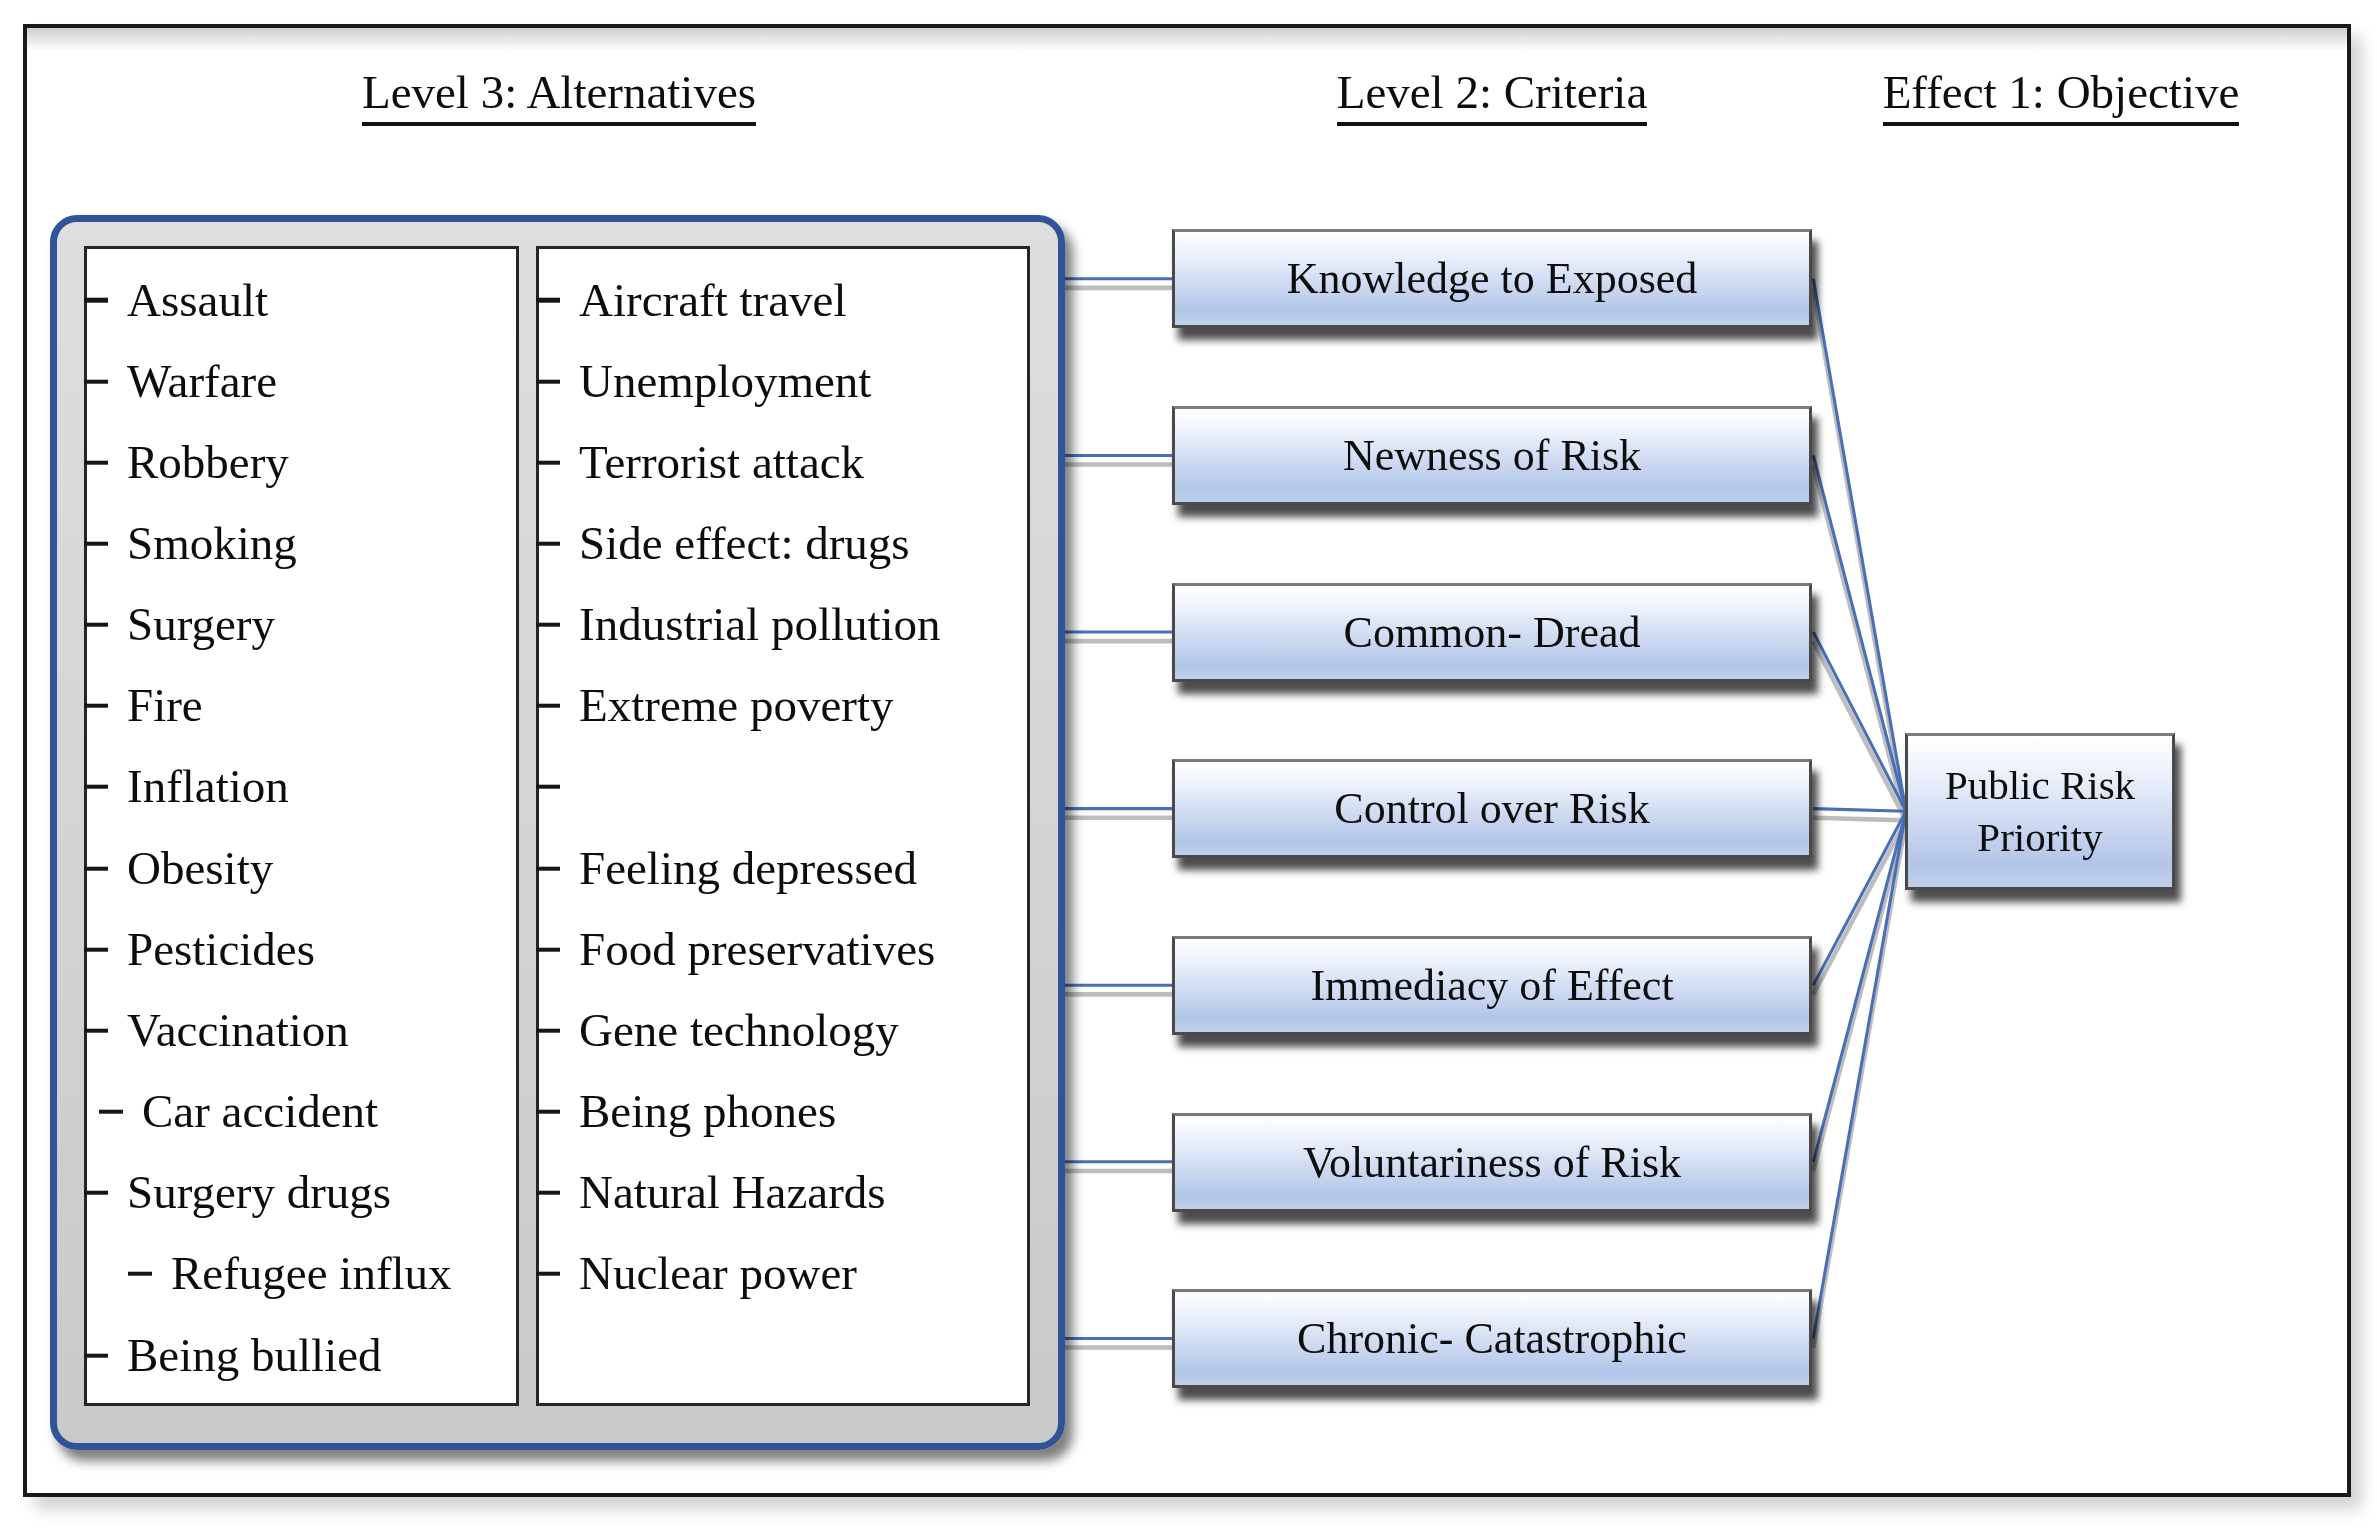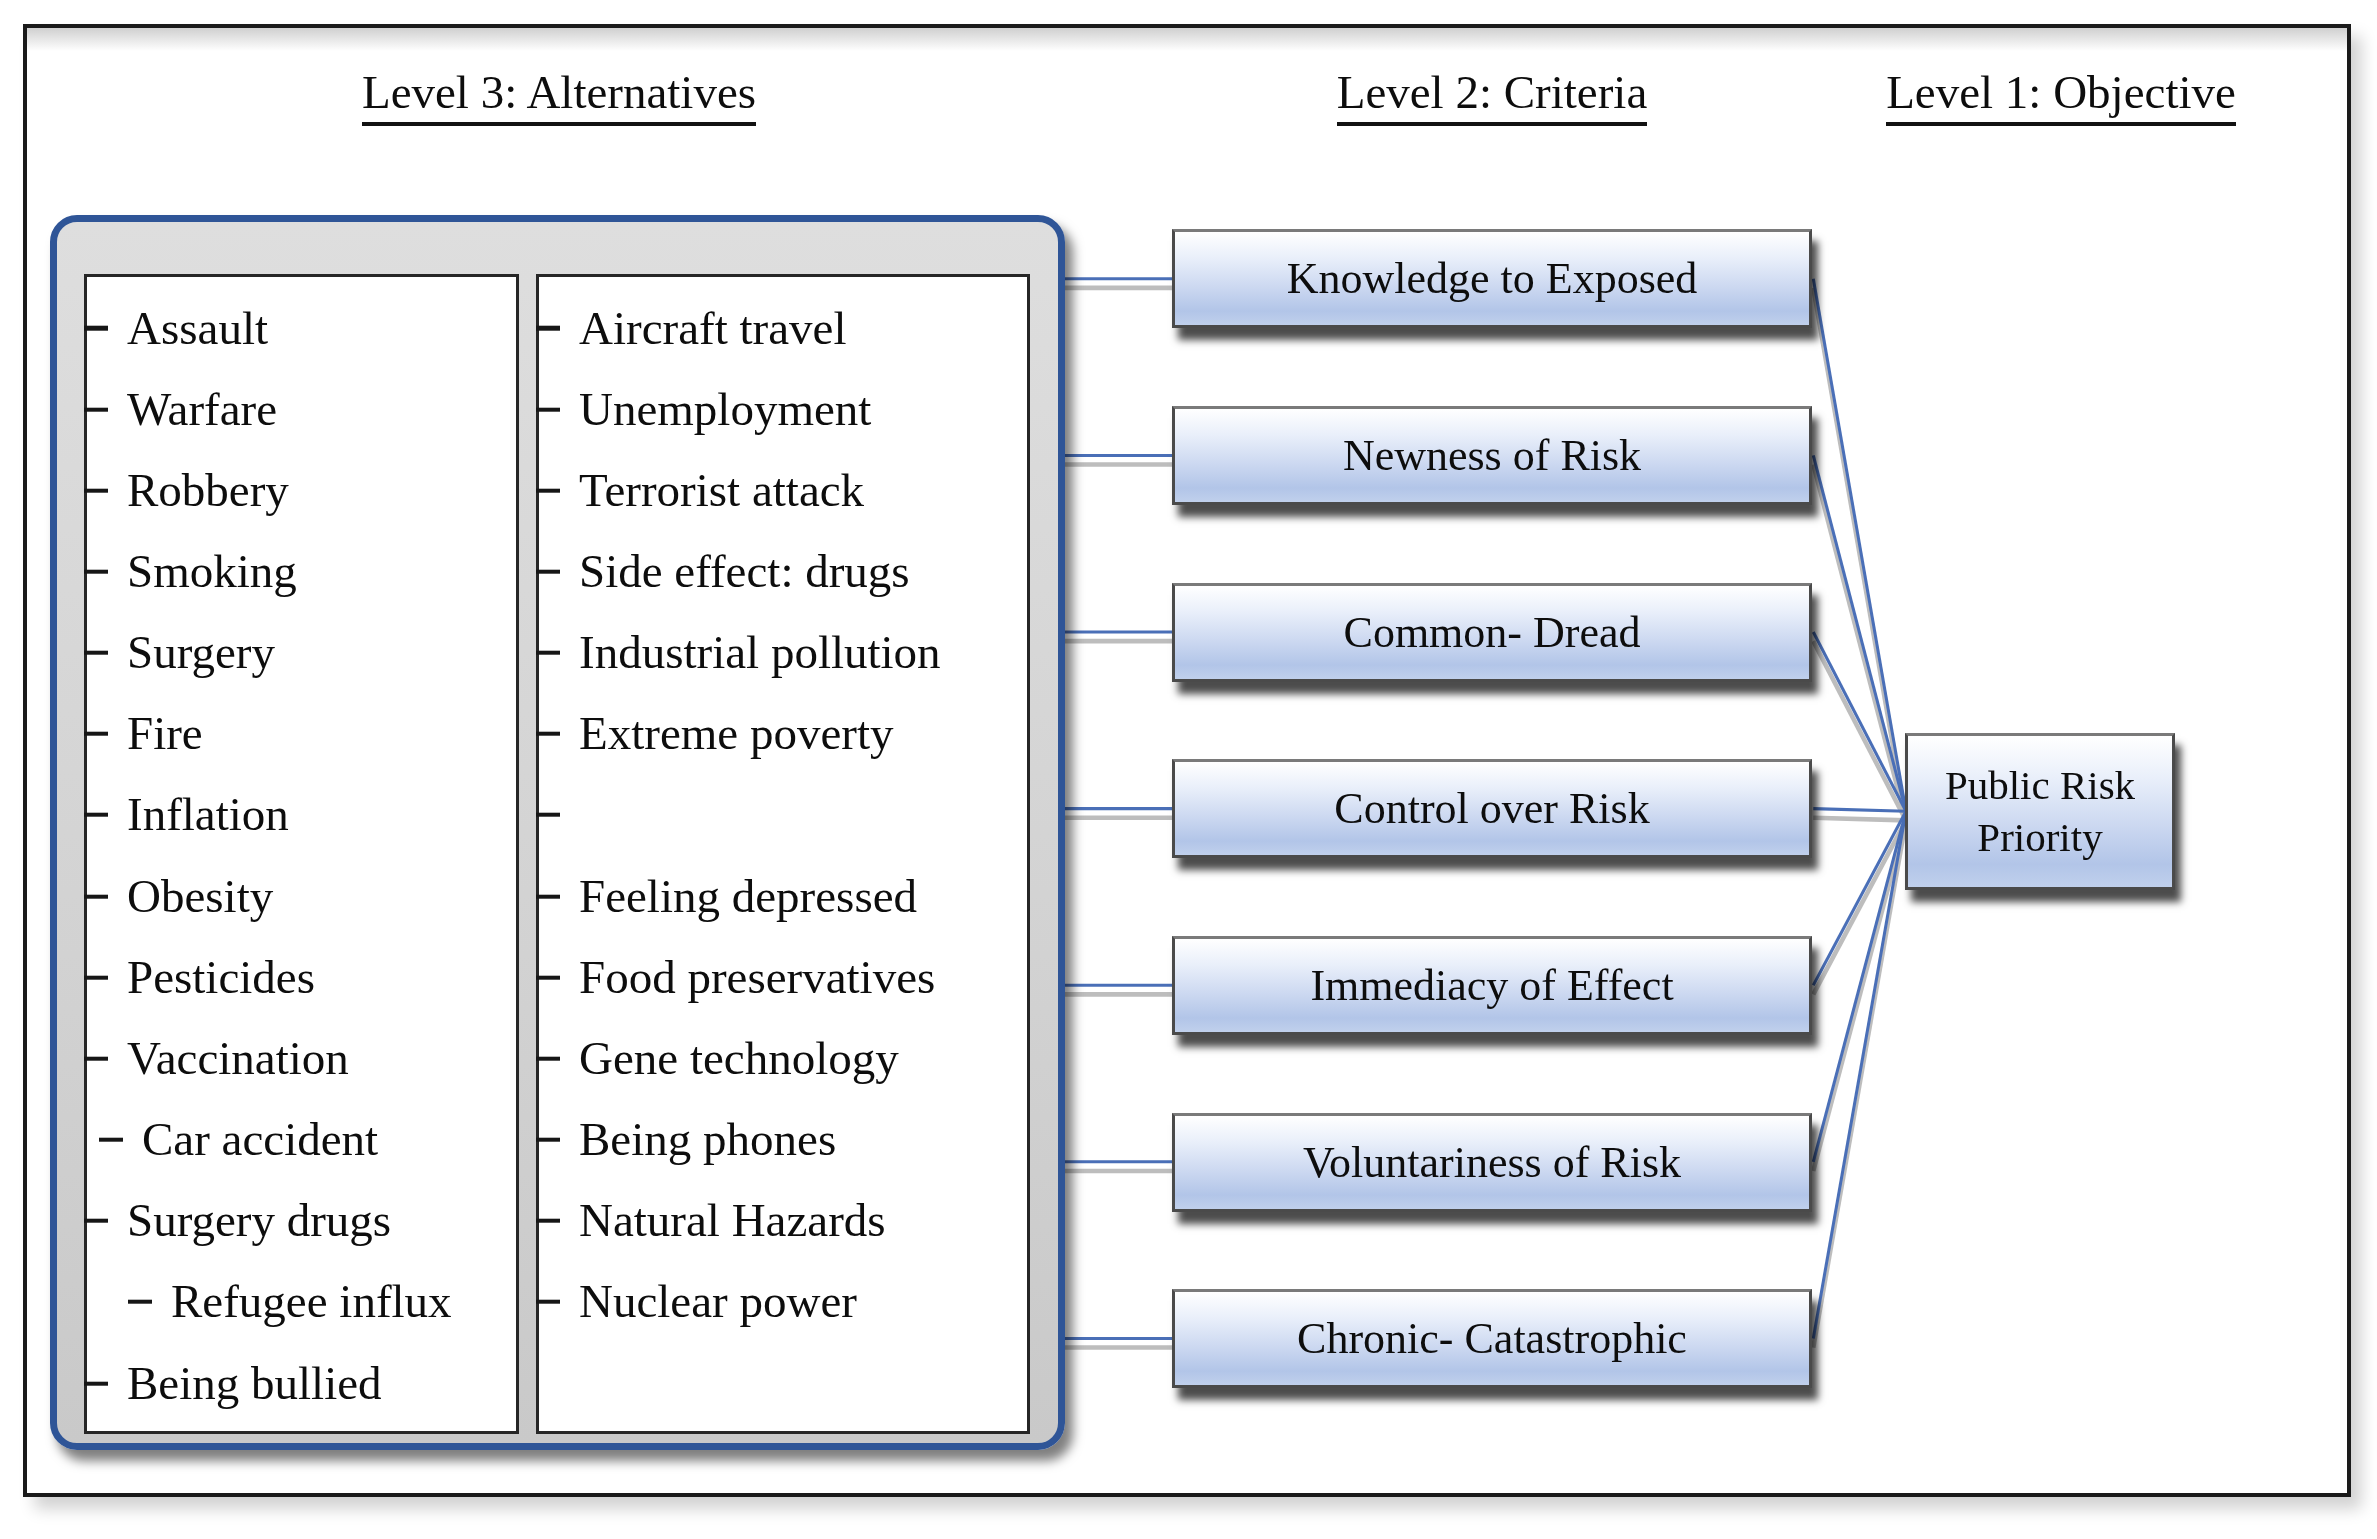--- a/index.html
+++ b/index.html
@@ -35,21 +35,21 @@
   .alt-container{
     position:absolute;left:50px;top:215px;width:1015px;height:1235px;
     box-sizing:border-box;border:7.6px solid var(--container-border,#2f5597);
     border-radius:27px;
     background:linear-gradient(180deg,#dedede 0%,#d2d2d2 60%,#c9c9c9 100%);
     box-shadow:7.6px 10.6px 10.6px rgba(0,0,0,0.5);
     z-index:2;
   }
   .alt-box{
     position:absolute;box-sizing:border-box;border:3px solid #262626;
-    background:#ffffff;top:274px;height:1160px;z-index:3;
+    background:#ffffff;top:246px;height:1160px;z-index:3;
   }
   .alt-box-1{left:84px;width:435px;}
   .alt-box-2{left:536px;width:494px;}
   .alt-item{
     position:absolute;left:0;right:0;height:49px;
     font-size:47px;line-height:49px;white-space:nowrap;
   }
   .alt-item .dash{
     position:absolute;left:-3px;top:50%;transform:translateY(-50%);
     width:24px;height:4.6px;background:#161616;
@@ -106,21 +106,21 @@
     <line x1="1398" y1="1297" x2="1547" y2="1297" stroke="#4a6fb7" stroke-width="4"></line>
     <line x1="2387" y1="1297" x2="2509" y2="1068" stroke="#4a6fb7" stroke-width="4"></line>
     <line x1="1398" y1="1529.5" x2="1547" y2="1529.5" stroke="#4a6fb7" stroke-width="4"></line>
     <line x1="2387" y1="1529.5" x2="2509" y2="1068" stroke="#4a6fb7" stroke-width="4"></line>
     <line x1="1398" y1="1762" x2="1547" y2="1762" stroke="#4a6fb7" stroke-width="4"></line>
     <line x1="2387" y1="1762" x2="2509" y2="1068" stroke="#4a6fb7" stroke-width="4"></line>
   </svg>
 
 <div class="title title-l3"><span>Level 3: Alternatives</span></div>
 <div class="title title-l2"><span>Level 2: Criteria</span></div>
-<div class="title title-l1"><span>Level 1: Objective</span></div>
+<div class="title title-l1"><span>Effect 1: Objective</span></div>
 
 <div class="alt-container"></div>
 <div class="alt-box alt-box-1" id="alt-col1">
     <div class="alt-item" style="top: 26.6px;"><span class="dash"></span><span class="lbl">Assault</span></div>
     <div class="alt-item" style="top: 108px;"><span class="dash"></span><span class="lbl">Warfare</span></div>
     <div class="alt-item" style="top: 189px;"><span class="dash"></span><span class="lbl">Robbery</span></div>
     <div class="alt-item" style="top: 270px;"><span class="dash"></span><span class="lbl">Smoking</span></div>
     <div class="alt-item" style="top: 351px;"><span class="dash"></span><span class="lbl">Surgery</span></div>
     <div class="alt-item" style="top: 432px;"><span class="dash"></span><span class="lbl">Fire</span></div>
     <div class="alt-item" style="top: 513px;"><span class="dash"></span><span class="lbl">Inflation</span></div>

